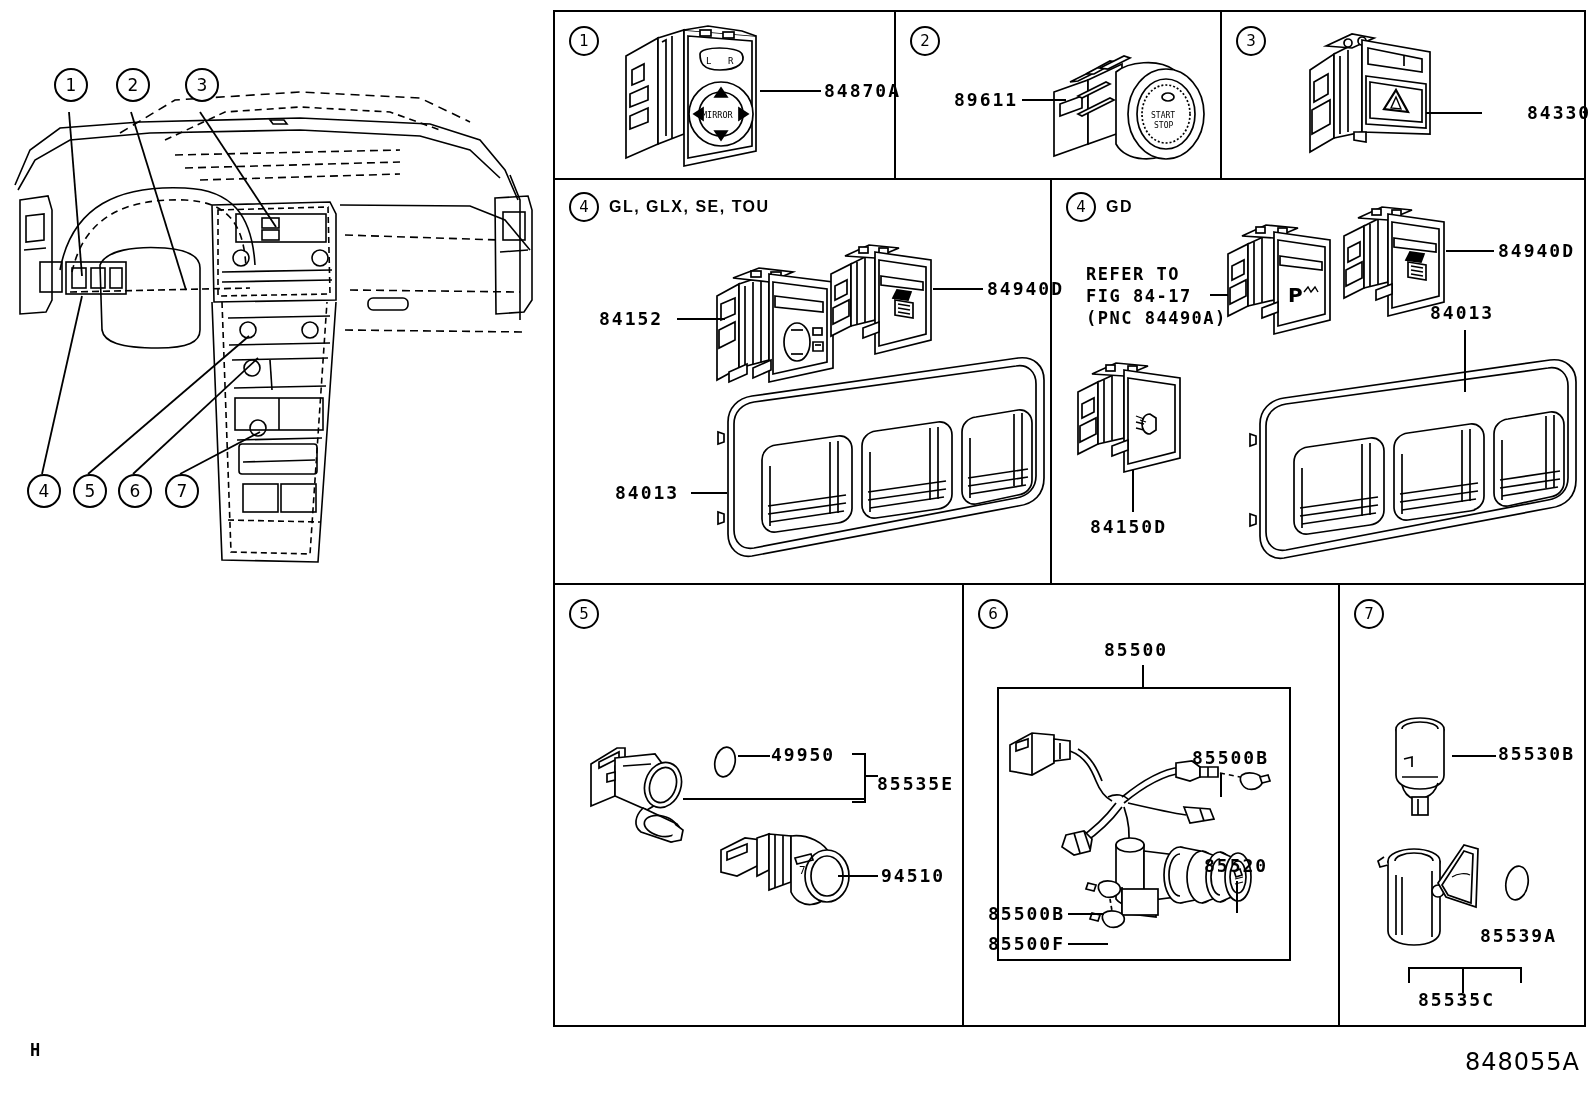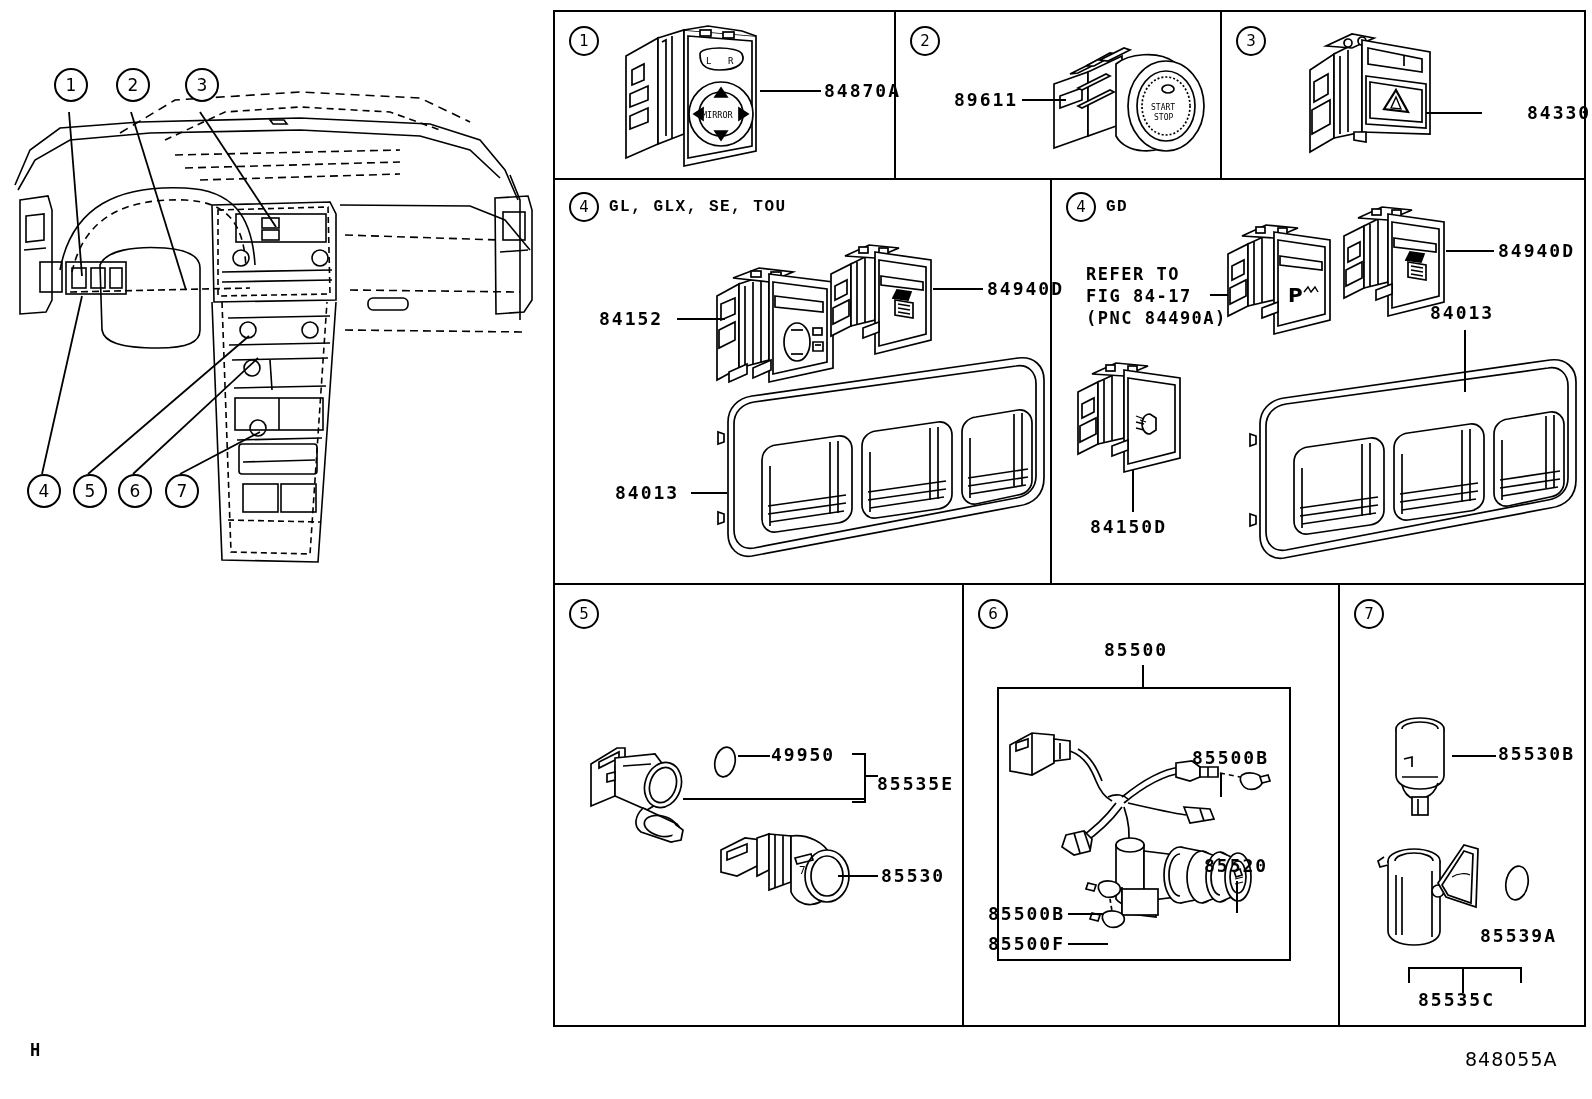--- a/index.html
+++ b/index.html
@@ -4,21 +4,21 @@
 <style>
   html,body{margin:0;padding:0;background:#ffffff;}
   body{width:1592px;height:1099px;position:relative;overflow:hidden;
        font-family:"DejaVu Sans Mono","Liberation Mono",monospace;color:#000;}
   .page{position:absolute;inset:0;}
 
   
   .lbl{position:absolute;font-weight:bold;letter-spacing:1px;white-space:nowrap;}
   .pn{font-size:18px;font-weight:bold;letter-spacing:2px;}
   .note{font-size:17px;font-weight:bold;letter-spacing:1.5px;line-height:25px;text-align:center;}
-  .hdr{font-size:16px;letter-spacing:1.5px;font-family:Liberation Mono, monospace;}
+  .hdr{font-size:16px;letter-spacing:1.5px;font-family:Liberation Sans, sans-serif;}
   .lead{position:absolute;background:#000;height:2px;}
   .leadv{position:absolute;background:#000;width:2px;}
   .callout{position:absolute;width:30px;height:30px;border:2px solid #000;border-radius:50%;
            display:flex;align-items:center;justify-content:center;font-size:17px;
            font-family:"DejaVu Sans","Liberation Sans",sans-serif;background:#fff;}
   .calloutsm{position:absolute;width:26px;height:26px;border:2px solid #000;border-radius:50%;
            display:flex;align-items:center;justify-content:center;font-size:15px;
            font-family:"DejaVu Sans","Liberation Sans",sans-serif;background:#fff;}
 
   
@@ -27,21 +27,21 @@
   .hline{position:absolute;background:#000;height:2px;}
 
   .cell{position:absolute;}
 
   
   .sw{position:absolute;}
   .sw svg{display:block;overflow:visible;}
 
   .diagwrap{position:absolute;left:0;top:0;}
   .footer-left{position:absolute;left:30px;top:1040px;font-size:17px;font-weight:bold;}
-  .footer-right{position:absolute;left:1465px;top:1048px;font-size:19px;letter-spacing:1px;
+  .footer-right{position:absolute;left:1465px;top:1048px;font-size:24px;letter-spacing:1px;
                 font-family:"DejaVu Sans","Liberation Sans",sans-serif;}
   .boxframe{position:absolute;border:2px solid #000;}
   .bracket{position:absolute;border:2px solid #000;border-left:none;}
   .bracket2{position:absolute;border:2px solid #000;border-bottom:none;}
 </style>
 </head>
 <body>
 
 <div class="page">
 
@@ -203,21 +203,21 @@
         </svg>
       </div>
       <div class="lead" style="left:205px;top:78px;width:61px;"></div>
       <div class="lbl pn" style="left:269px;top:68px;">84870A</div>
     </div>
 
     <div class="cell" style="left:341px;top:0;width:324px;height:166px;">
       <div class="calloutsm" style="left:14px;top:14px;">
           <span>2</span>
         </div>
-      <div class="sw" style="left:152px;top:32px;text-align:right;">
+      <div class="sw" style="left:152px;top:40px;text-align:right;">
         <svg width="160" height="125" viewBox="0 0 160 125" fill="#fff" stroke="#000" stroke-width="1.7">
 
           <path d="M6 40 L40 28 L40 92 L6 104 Z"></path>
           <path d="M40 28 L74 12 L74 80 L40 92 Z"></path>
           <path d="M12 52 L34 44 L34 56 L12 64 Z"></path>
 
           <path d="M22 30 L46 18 L52 18 L30 29 Z"></path>
           <path d="M38 22 L62 9 L68 10 L46 22 Z"></path>
           <path d="M52 16 L76 4 L82 6 L60 17 Z"></path>
           <path d="M30 44 L58 30 L62 32 L34 46 Z"></path>
@@ -536,21 +536,21 @@
           <path d="M58 5 L58 58"></path>
           <path d="M66 5 L66 55"></path>
           <path d="M74 6 C90 4 108 12 114 26 L114 60 C106 78 82 80 74 62 Z"></path>
           <ellipse cx="110" cy="46" rx="22" ry="26"></ellipse>
           <ellipse cx="110" cy="46" rx="16" ry="20"></ellipse>
           <path d="M78 28 L94 24 L96 30 L80 34 Z" fill="none"></path>
           <text x="82" y="44" font-size="11" font-family="DejaVu Sans Mono, monospace" stroke="none" fill="#000">7</text>
         </svg>
       </div>
       <div class="lead" style="left:283px;top:290px;width:40px;"></div>
-      <div class="lbl pn" style="left:326px;top:280px;">85530</div>
+      <div class="lbl pn" style="left:326px;top:280px;">94510</div>
     </div>
 
     <div class="cell" style="left:409px;top:573px;width:374px;height:440px;">
       <div class="calloutsm" style="left:14px;top:14px;">
           <span>6</span>
         </div>
       <div class="lbl pn" style="left:140px;top:54px;">85500</div>
       <div class="leadv" style="left:178px;top:80px;height:22px;"></div>
       <div class="boxframe" style="left:33px;top:102px;width:290px;height:270px;"></div>
 

